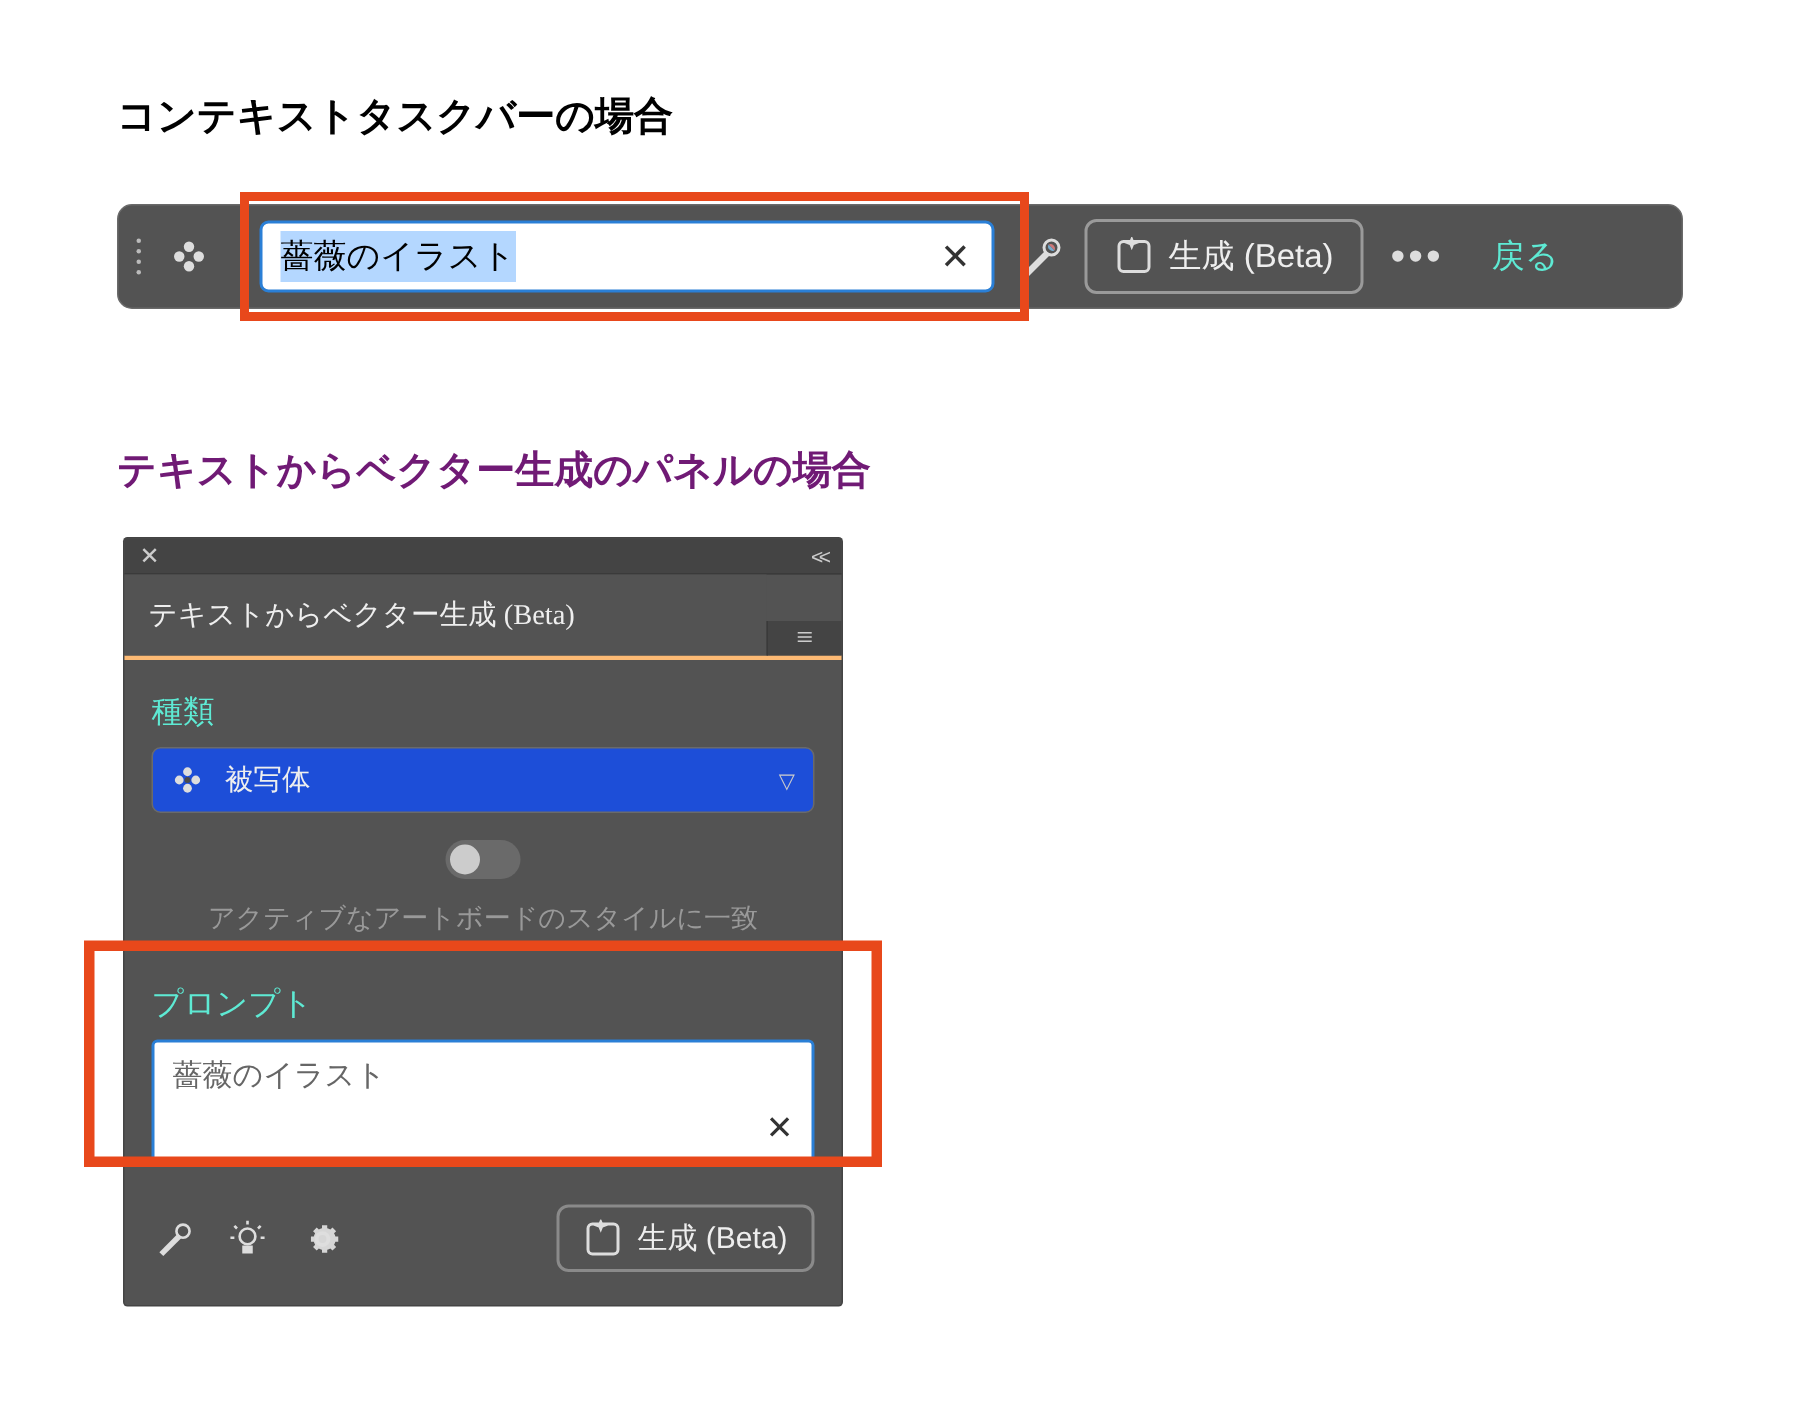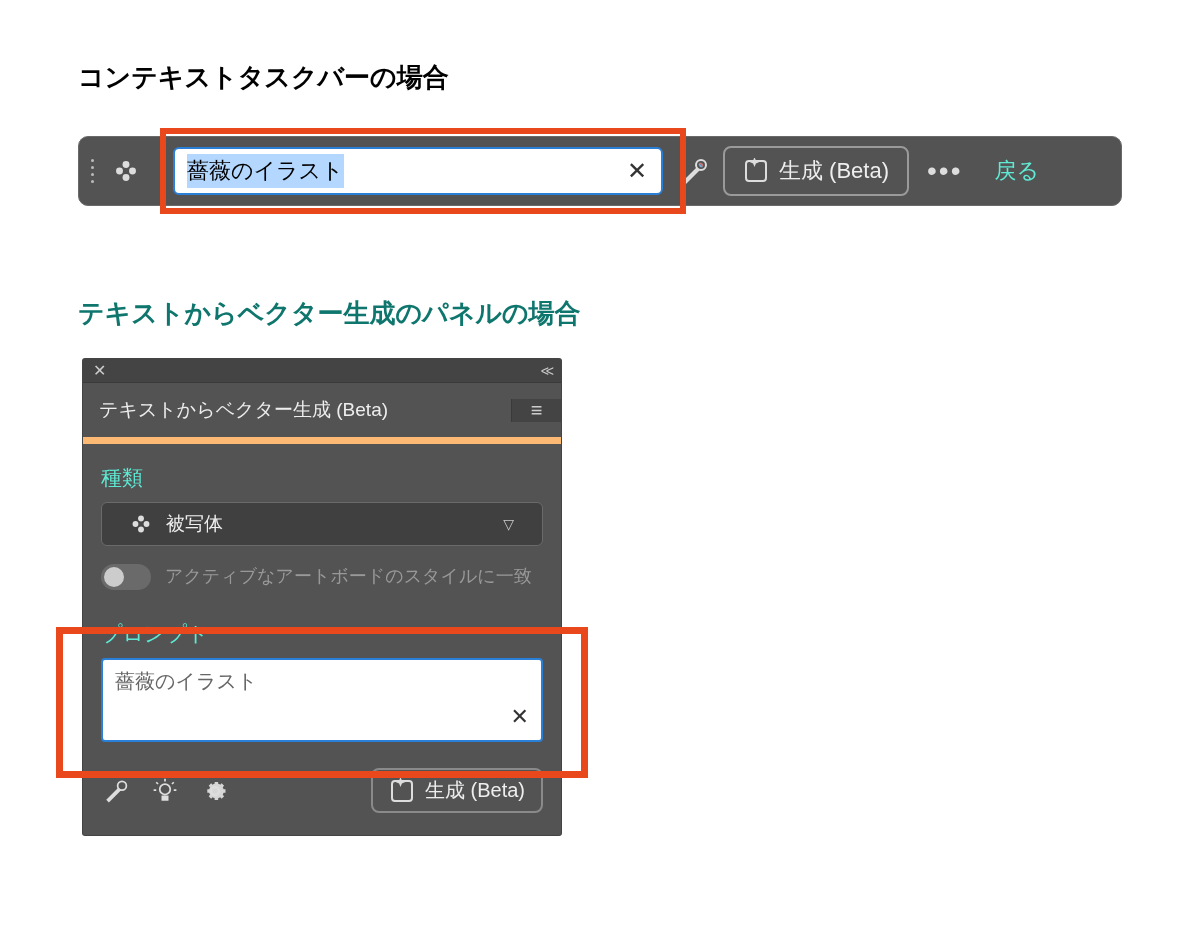--- a/index.html
+++ b/index.html
@@ -12,21 +12,21 @@
     }
     .heading {
       font-size: 26px;
       font-weight: 700;
       color: #000;
       margin-bottom: 41px;
     }
     .heading2 {
       font-size: 26px;
       font-weight: 700;
-      color: #0f766e;
+      color: #701a75;
       margin-top: 90px;
       margin-bottom: 28px;
     }
     
     .taskbar-wrap {
       position: relative;
     }
     .taskbar {
       display: flex;
       align-items: center;
@@ -143,22 +143,23 @@
       cursor: pointer;
     }
     .panel-collapse {
       color: #ccc;
       font-size: 14px;
       cursor: pointer;
       letter-spacing: -3px;
     }
     .panel-title-row {
       display: flex;
-      align-items: center;
-      border-bottom: 7px solid #fdba74;
+      align-items: flex-end;
+      border-bottom: 3px solid #fdba74;
+      font-family: Liberation Serif, serif;
     }
     .panel-title {
       flex: 1;
       color: #eee;
       font-size: 19px;
       padding: 14px 16px;
       background: #535353;
     }
     .panel-menu {
       width: 50px;
@@ -176,43 +177,44 @@
       position: relative;
     }
     .label {
       color: #5eead4;
       font-size: 21px;
       margin-bottom: 10px;
     }
     .dropdown {
       display: flex;
       align-items: center;
-      background: #404040;
+      background: #1d4ed8;
       border: 1px solid #6a6a6a;
       border-radius: 6px;
       height: 44px;
-      padding: 0 28px;
+      padding: 0 12px;
       cursor: pointer;
       gap: 14px;
     }
     .dropdown .flower-icon { margin: 0; width: 22px; height: 22px; }
     .dropdown-text {
       flex: 1;
       color: #eee;
       font-size: 19px;
     }
     .chevron {
       color: #ccc;
       font-size: 14px;
     }
     .toggle-row {
       display: flex;
       align-items: center;
       gap: 14px;
       margin-top: 18px;
+      flex-direction: column;
     }
     .toggle {
       width: 50px;
       height: 26px;
       background: #6a6a6a;
       border-radius: 13px;
       position: relative;
       cursor: pointer;
       flex-shrink: 0;
     }

